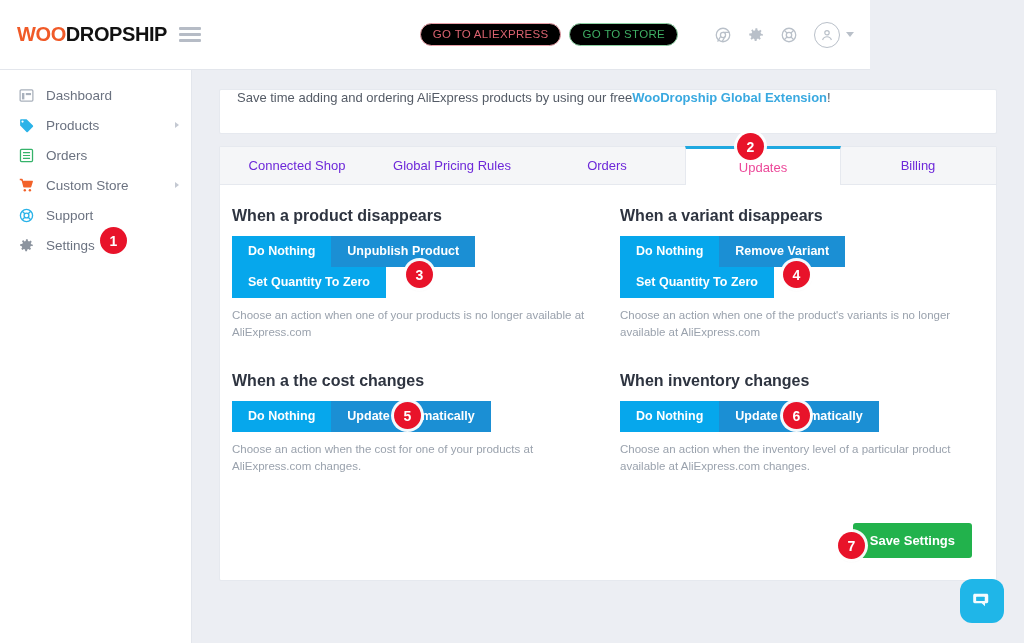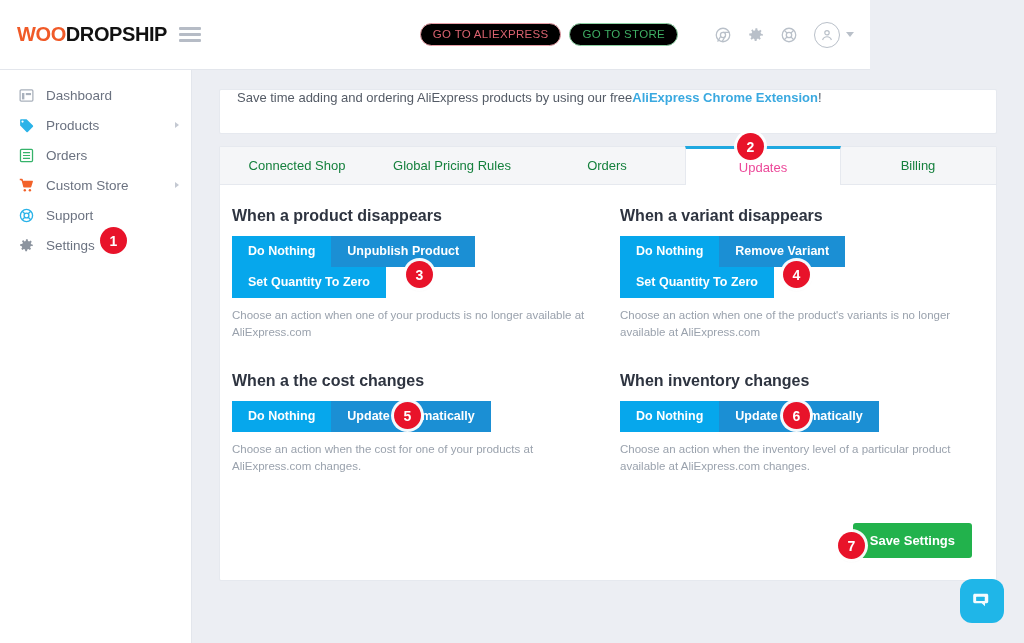--- a/index.html
+++ b/index.html
@@ -65,21 +65,21 @@
 
   .panel {
     position: absolute; left: 27px; top: 76px; width: 778px; height: 435px;
     background: #ffffff; border: 1px solid #e6e9ef; border-radius: 2px;
   }
   .tabs {
     display: flex; height: 38px; background: #f5f6f8; border-bottom: 1px solid #e6e9ef;
   }
   .tab {
     flex: 1; display: flex; align-items: center; justify-content: center;
-    font-size: 13px; color: #15803d; cursor: pointer; position: relative;
+    font-size: 13px; color: #6d28d9; cursor: pointer; position: relative;
     border-right: 1px solid transparent;
   }
   .tab.active {
     background: #ffffff; color: #ec4899; border-top: 3px solid #1fa8e0;
     border-left: 1px solid #e6e9ef; border-right: 1px solid #e6e9ef;
     margin-top: -1px; height: 39px;
   }
 
   .settings-grid {
     position: relative; padding: 22px 24px 0 12px;
@@ -223,21 +223,21 @@
       <span>Settings</span>
     </div>
 
     <div class="badge" style="left:100px; top:157px;">1</div>
   </div>
 
   <div class="main">
 
     <div class="notice">
       <span>Save time adding and ordering AliExpress products by using our free </span>
-        <a href="#">AliExpress Chrome Extension</a>
+        <a href="#">WooDropship Global Extension</a>
         <span>!</span>
     </div>
 
     <div class="panel">
 
       <div class="tabs">
         <div class="tab">Connected Shop</div>
         <div class="tab">Global Pricing Rules</div>
         <div class="tab">Orders</div>
         <div class="tab active">Updates</div>

